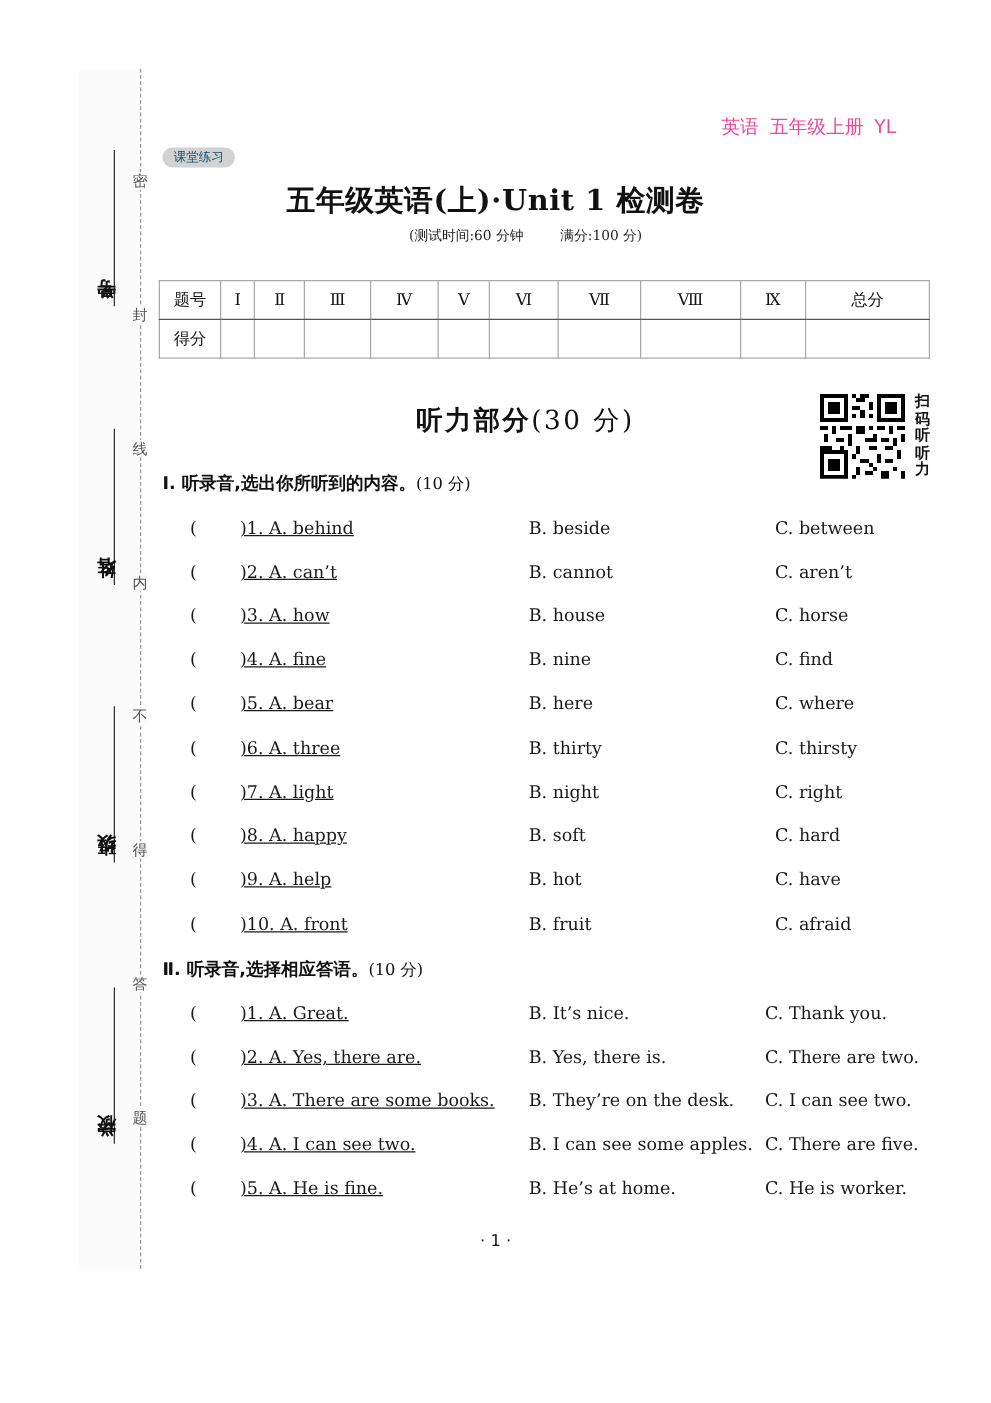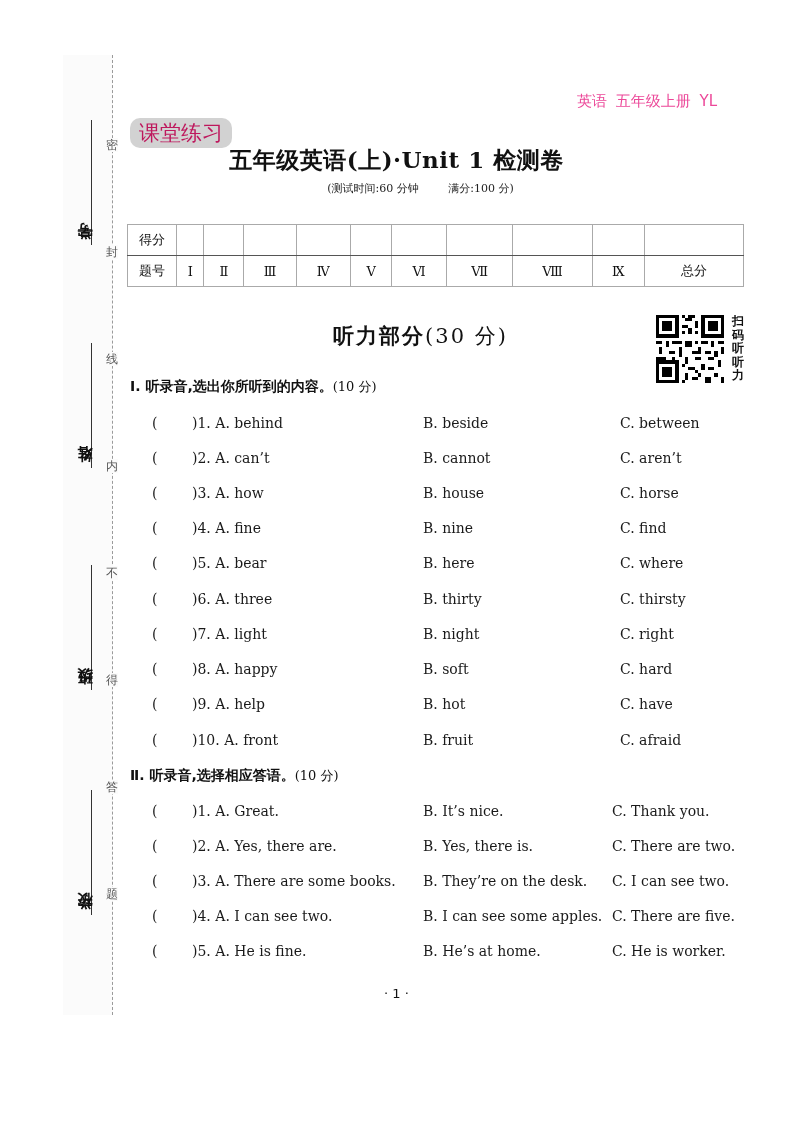--- a/index.html
+++ b/index.html
@@ -8,42 +8,42 @@
       font-family: "DejaVu Serif", serif; color: #111;
     }
     .margin-strip { position: absolute; left: 63px; top: 55px; width: 50px; height: 960px; background: #fbfbfb; }
     .cut-line { position: absolute; left: 112px; top: 55px; height: 960px; border-left: 1px dashed #9a9a9a; }
     .cut-char { position: absolute; left: 106px; font-size: 12px; color: #555; background: #fbfbfb; line-height: 14px; font-family: "DejaVu Sans", sans-serif; }
     .field { position: absolute; left: 76px; width: 24px; }
     .field .vline { position: absolute; left: 15px; width: 1px; background: #333; }
     .field .flabel { position: absolute; left: 0; width: 24px; font-size: 15px; font-weight: bold; writing-mode: vertical-rl; transform: rotate(180deg); font-family: "DejaVu Sans", sans-serif; letter-spacing: 2px; }
 
     .header-right { position: absolute; right: 76px; top: 92px; font-size: 15px; font-family: "DejaVu Sans", sans-serif; color: #ec4899; word-spacing: 4px; }
-    .badge { position: absolute; left: 130px; top: 118px; background: #d2d2d2; border-radius: 10px; padding: 1px 9px; font-size: 21px; font-family: "DejaVu Sans", sans-serif; color: #be185d; }
+    .badge { position: absolute; left: 130px; top: 118px; background: #d2d2d2; border-radius: 10px; padding: 1px 9px; font-size: 10px; font-family: "DejaVu Sans", sans-serif; color: #0c4a6e; }
     .title { position: absolute; left: 0; right: 0; top: 145px; text-align: center; font-size: 23px; font-weight: bold; font-family: "DejaVu Serif", serif; letter-spacing: 0.5px; }
     .subtitle { position: absolute; left: 0; right: 0; top: 181px; text-align: center; padding-left: 48px; font-size: 11px; color: #222; }
     .subtitle span + span { margin-left: 26px; }
 
     table.score { position: absolute; left: 127px; top: 224px; width: 617px; border-collapse: collapse; border: 1.5px solid #111; font-size: 13px; }
     table.score td { height: 28px; border: 1px solid #aaa; text-align: center; font-family: "DejaVu Serif", serif; }
     table.score td.head { font-family: "DejaVu Sans", sans-serif; width: 46px; }
     table.score tr:first-child td { border-bottom: 1px solid #555; }
     table.score td.heavy-l { border-left: 1px solid #555; }
 
     .section-title { position: absolute; left: 0; right: 0; top: 322px; text-align: center; padding-left: 48px; font-size: 21px; font-weight: bold; letter-spacing: 2px; font-family: "DejaVu Sans", sans-serif; }
     .section-title .score-paren { font-weight: normal; font-family: "DejaVu Serif", serif; }
     .qr { position: absolute; left: 656px; top: 315px; width: 68px; height: 68px; }
     .qr-label { position: absolute; left: 731px; top: 315px; width: 14px; font-size: 12px; line-height: 13.6px; font-weight: bold; font-family: "DejaVu Sans", sans-serif; text-align: center; }
 
     .part-head { position: absolute; left: 130px; font-size: 14px; font-weight: bold; font-family: "DejaVu Sans", sans-serif; }
     .part-head .pts { font-weight: normal; font-family: "DejaVu Serif", serif; font-size: 13px; }
     .q-row { position: absolute; left: 152px; width: 600px; height: 20px; font-size: 14px; font-family: "DejaVu Serif", serif; color: #1a1a1a; }
     .q-row span { position: absolute; top: 0; white-space: nowrap; }
     .q-row .paren { left: 0; }
-    .q-row .num-a { left: 40px; }
+    .q-row .num-a { left: 40px; text-decoration: underline; }
     .q-row .opt-b { left: 271px; }
     .q-row .opt-c { left: 468px; }
     .q-row.p2 .opt-b { left: 271px; }
     .q-row.p2 .opt-c { left: 460px; }
     .page-num { position: absolute; left: 0; right: 0; top: 986px; text-align: center; font-size: 13px; font-family: "DejaVu Sans", sans-serif; }
   </style>
 </head>
 <body>
 
 <div class="margin-strip"></div>
@@ -79,44 +79,44 @@
 <div class="badge">课堂练习</div>
 <div class="title">五年级英语(上)·Unit 1 检测卷</div>
 <div class="subtitle">
   <span>(测试时间:60 分钟</span>
   <span>满分:100 分)</span>
 </div>
 
 <table class="score">
   <tbody>
       <tr>
-    <td class="head">得分</td>
-    <td></td>
-    <td></td>
-    <td></td>
-    <td></td>
-    <td></td>
-    <td class="heavy-l"></td>
-    <td></td>
-    <td></td>
-    <td></td>
-    <td class="heavy-l"></td>
-  </tr>
-  <tr>
     <td class="head">题号</td>
     <td>Ⅰ</td>
     <td>Ⅱ</td>
     <td>Ⅲ</td>
     <td>Ⅳ</td>
     <td>Ⅴ</td>
     <td class="heavy-l">Ⅵ</td>
     <td>Ⅶ</td>
     <td>Ⅷ</td>
     <td>Ⅸ</td>
     <td class="heavy-l" style="width:96px;font-family:'DejaVu Sans',sans-serif">总分</td>
+  </tr>
+  <tr>
+    <td class="head">得分</td>
+    <td></td>
+    <td></td>
+    <td></td>
+    <td></td>
+    <td></td>
+    <td class="heavy-l"></td>
+    <td></td>
+    <td></td>
+    <td></td>
+    <td class="heavy-l"></td>
   </tr>
 </tbody>
   </table>
 
 <div class="section-title">
   <span>听力部分</span><span class="score-paren">(30 分)</span>
 </div>
 
 <svg class="qr" viewBox="0 0 21 21" shape-rendering="crispEdges">
   <rect width="21" height="21" fill="#fff"></rect>

